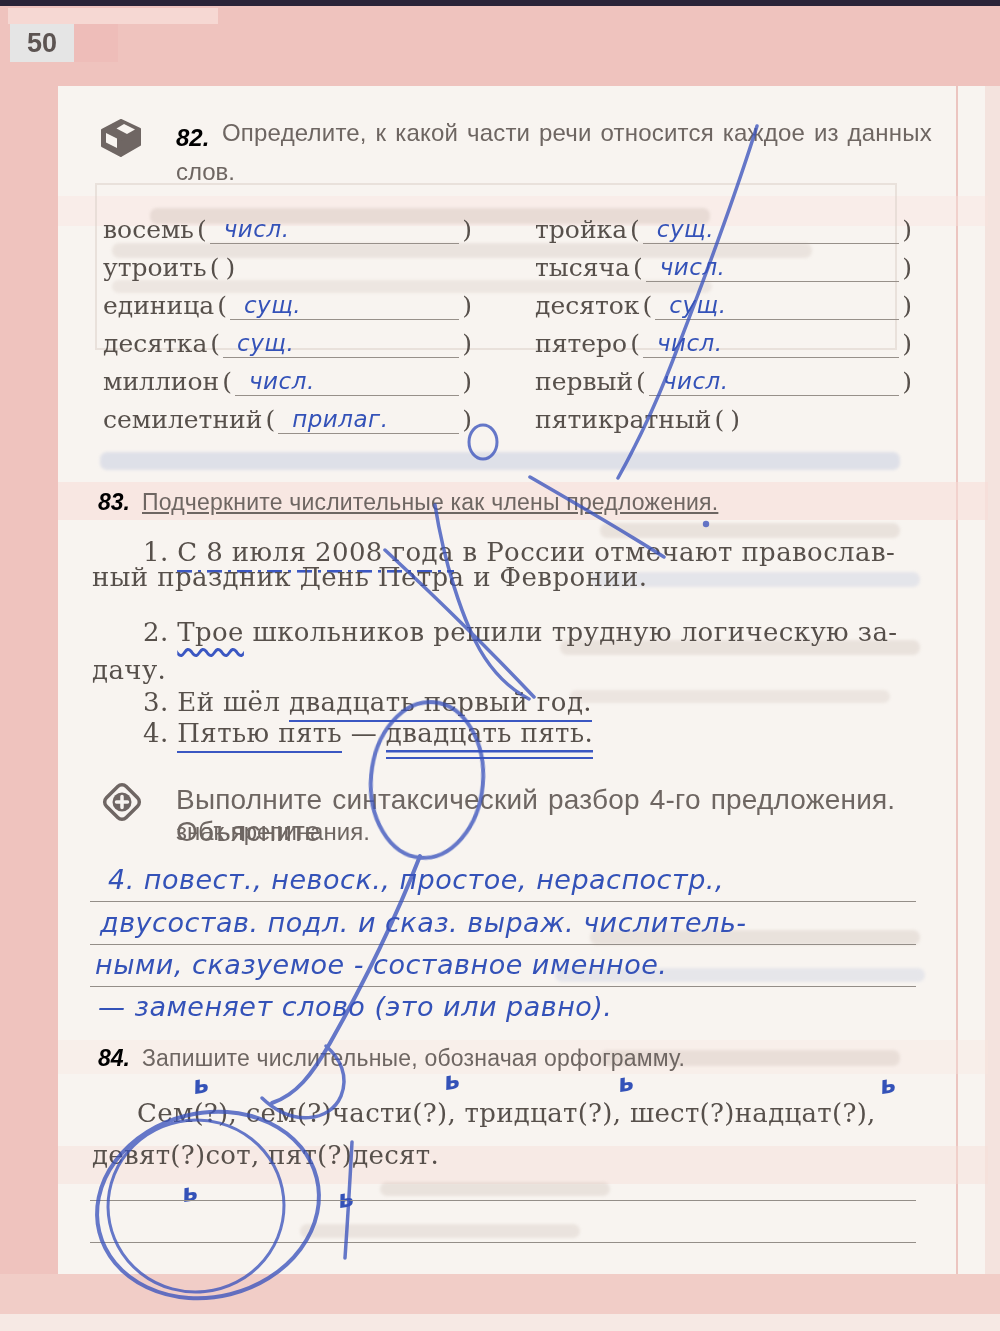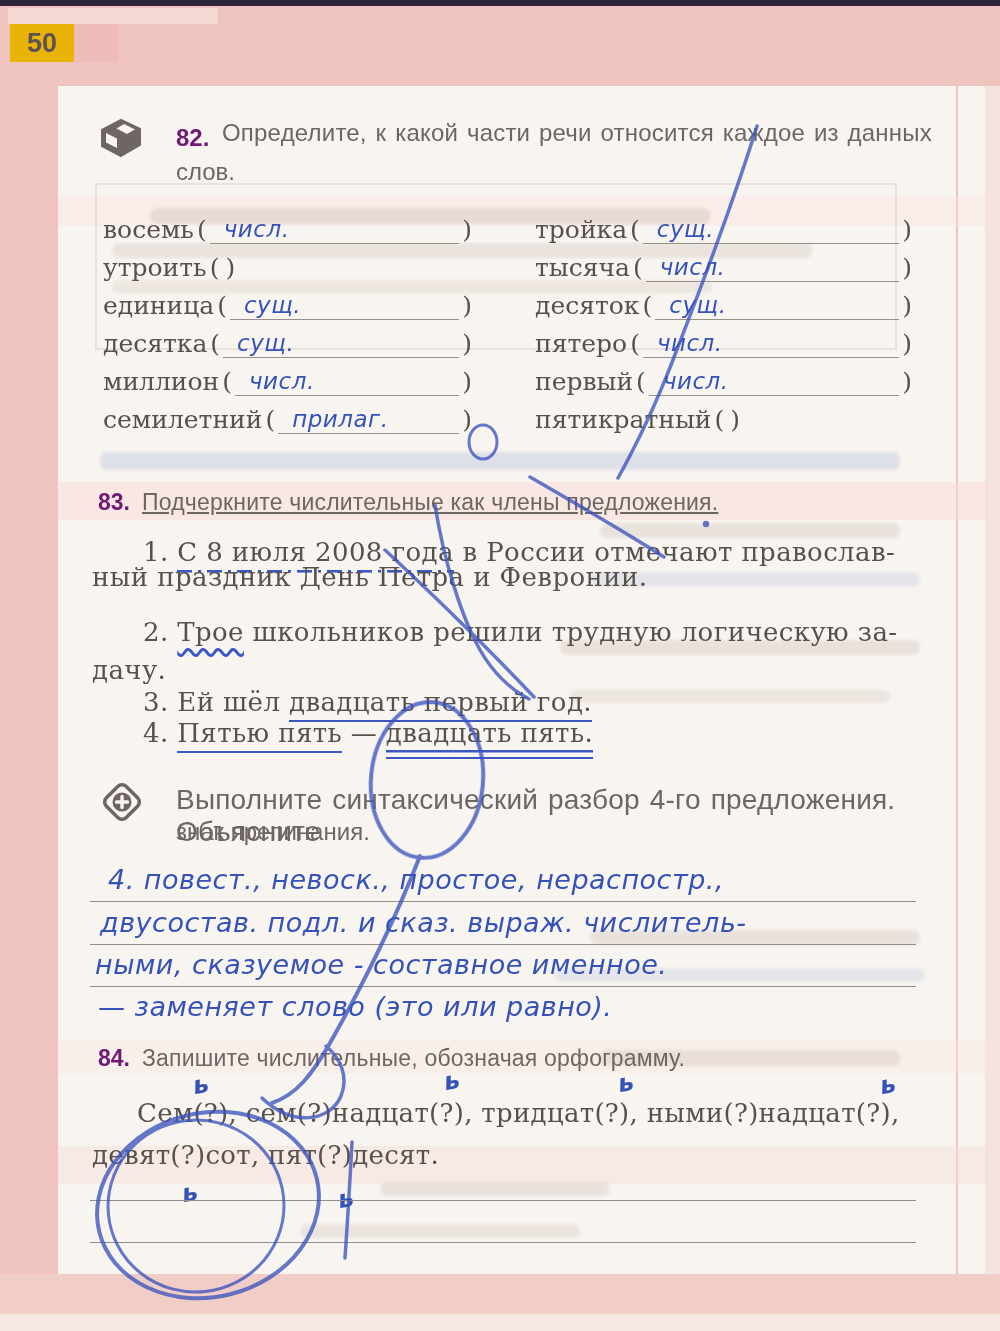--- a/index.html
+++ b/index.html
@@ -4,21 +4,21 @@
 <style>
   html,body{margin:0;padding:0;}
   body{
     width:1000px;height:1331px;position:relative;overflow:hidden;
     background:#efc3be;
     font-family:"Liberation Sans",sans-serif;
   }
   .abs{position:absolute;}
   .serif{font-family:"DejaVu Serif",serif;color:#57504b;}
   .sans{font-family:"Liberation Sans",sans-serif;color:#6e6662;}
-  .num{font-weight:bold;color:#701a75;font-family:"Liberation Sans",sans-serif;}
+  .num{font-weight:bold;color:#000000;font-family:"Liberation Sans",sans-serif;font-style:italic;}
   .hw{font-family:"DejaVu Sans",sans-serif;font-style:italic;color:#3452b8;letter-spacing:.5px;}
   .page{left:58px;top:86px;width:930px;height:1188px;background:#f8f4f0;}
   .band{pointer-events:none;}
   .ghost{filter:blur(1.5px);border-radius:7px;pointer-events:none;}
   .ghostbox{border:2px solid #ddd2ca;opacity:.55;pointer-events:none;}
   .rule{border-top:1.6px solid #948e88;height:0;}
   
   .wcol{display:flex;flex-direction:column;}
   .wrow{display:flex;align-items:flex-end;height:38px;font-size:25px;}
   .wword{white-space:pre;}
@@ -35,21 +35,21 @@
   .u-wavy{text-decoration-line:underline;text-decoration-style:wavy;text-decoration-color:#3b57c2;text-decoration-thickness:2.5px;text-underline-offset:7px;text-align:center;}
   .sentence{font-size:26px;letter-spacing:.4px;white-space:pre;}
   .hwline{font-size:27px;white-space:pre;}
   .ss{font-size:25px;font-weight:bold;transform:rotate(-10deg);}
 </style>
 </head>
 <body>
 
 <div class="abs band" style="left:0;top:0;width:1000px;height:6px;background:#2a2438;"></div>
 <div class="abs band" style="left:8px;top:8px;width:210px;height:16px;background:#f6d8d3;"></div>
-<div class="abs" style="left:10px;top:24px;width:64px;height:38px;background:#eab308;display:flex;align-items:center;justify-content:center;">
+<div class="abs" style="left:10px;top:24px;width:64px;height:38px;background:#e5e5e5;display:flex;align-items:center;justify-content:center;">
   <span style="font-size:27px;font-weight:bold;color:#5c5452;">50</span>
 </div>
 <div class="abs band" style="left:74px;top:24px;width:44px;height:38px;background:#eebbb6;opacity:.7;"></div>
 
 <div class="abs page"></div>
 <div class="abs band" style="left:956px;top:86px;width:2px;height:1188px;background:#ecc5c0;"></div>
 <div class="abs band" style="left:985px;top:86px;width:15px;height:1188px;background:#f4e3de;"></div>
 <div class="abs band" style="left:0;top:1274px;width:1000px;height:40px;background:#f1cdc7;"></div>
 <div class="abs band" style="left:0;top:1314px;width:1000px;height:17px;background:#f6e9e4;"></div>
 
@@ -205,21 +205,21 @@
 <div class="abs rule" style="left:90px;top:986px;width:826px;"></div>
 
 <div class="abs hw hwline" style="left:108px;top:864px;">4. повест., невоск., простое, нераспостр.,</div>
 <div class="abs hw hwline" style="left:100px;top:907px;">двусостав. подл. и сказ. выраж. числитель-</div>
 <div class="abs hw hwline" style="left:95px;top:949px;">ными, сказуемое - составное именное.</div>
 <div class="abs hw hwline" style="left:98px;top:991px;">— заменяет слово (это или равно).</div>
 
 <div class="abs num" style="left:98px;top:1045px;font-size:23px;">84.</div>
 <div class="abs sans" style="left:142px;top:1045px;font-size:23px;letter-spacing:.2px;">Запишите числительные, обозначая орфограмму.</div>
 
-<div class="abs serif" style="left:137px;top:1098px;font-size:26px;letter-spacing:.3px;white-space:pre;">Сем(?), сем(?)надцат(?), тридцат(?), ными(?)надцат(?),</div>
+<div class="abs serif" style="left:137px;top:1098px;font-size:26px;letter-spacing:.3px;white-space:pre;">Сем(?), сем(?)части(?), тридцат(?), шест(?)надцат(?),</div>
 <div class="abs serif" style="left:92px;top:1140px;font-size:26px;letter-spacing:.3px;white-space:pre;">девят(?)сот, пят(?)десят.</div>
 
 <div class="abs hw ss" style="left:193px;top:1070px;">ь</div>
 <div class="abs hw ss" style="left:444px;top:1066px;">ь</div>
 <div class="abs hw ss" style="left:618px;top:1068px;">ь</div>
 <div class="abs hw ss" style="left:880px;top:1070px;">ь</div>
 <div class="abs hw ss" style="left:182px;top:1178px;">ь</div>
 <div class="abs hw ss" style="left:338px;top:1184px;">ь</div>
 
 <div class="abs rule" style="left:90px;top:1200px;width:826px;"></div>

